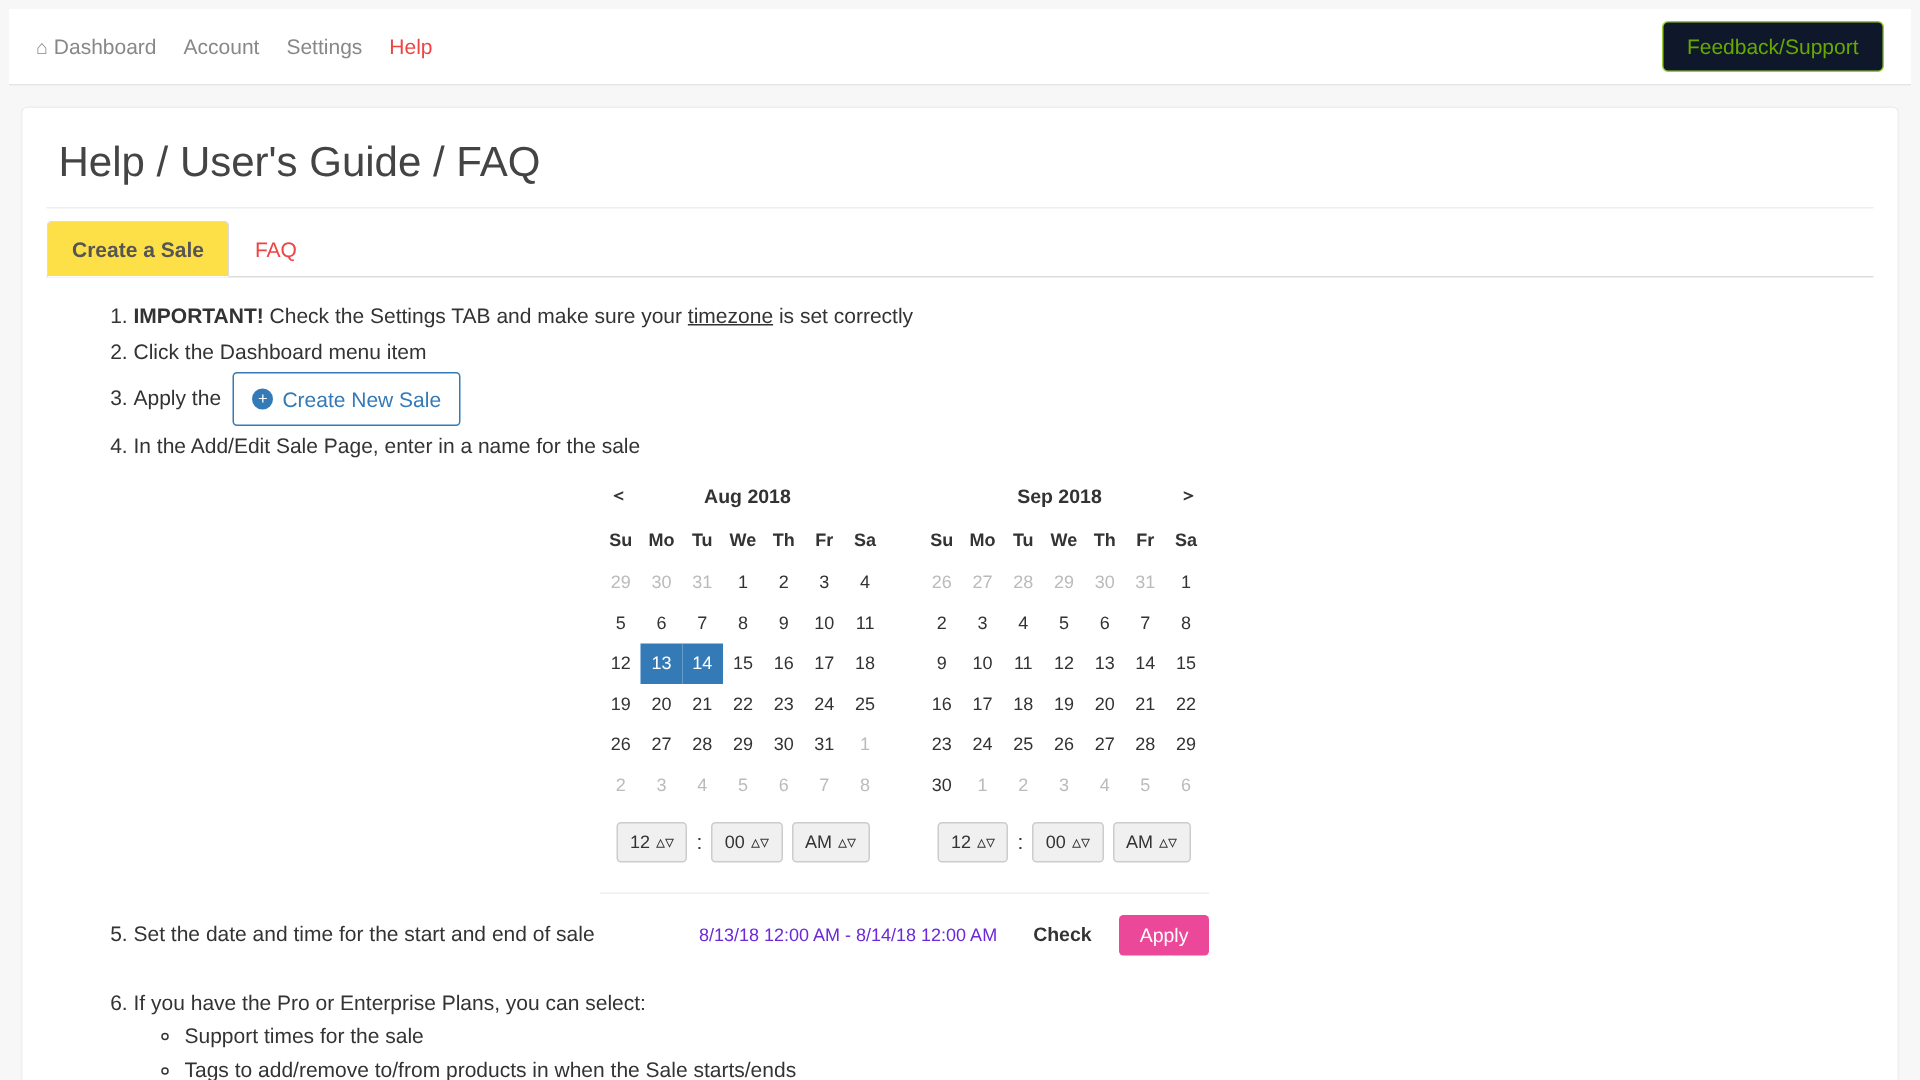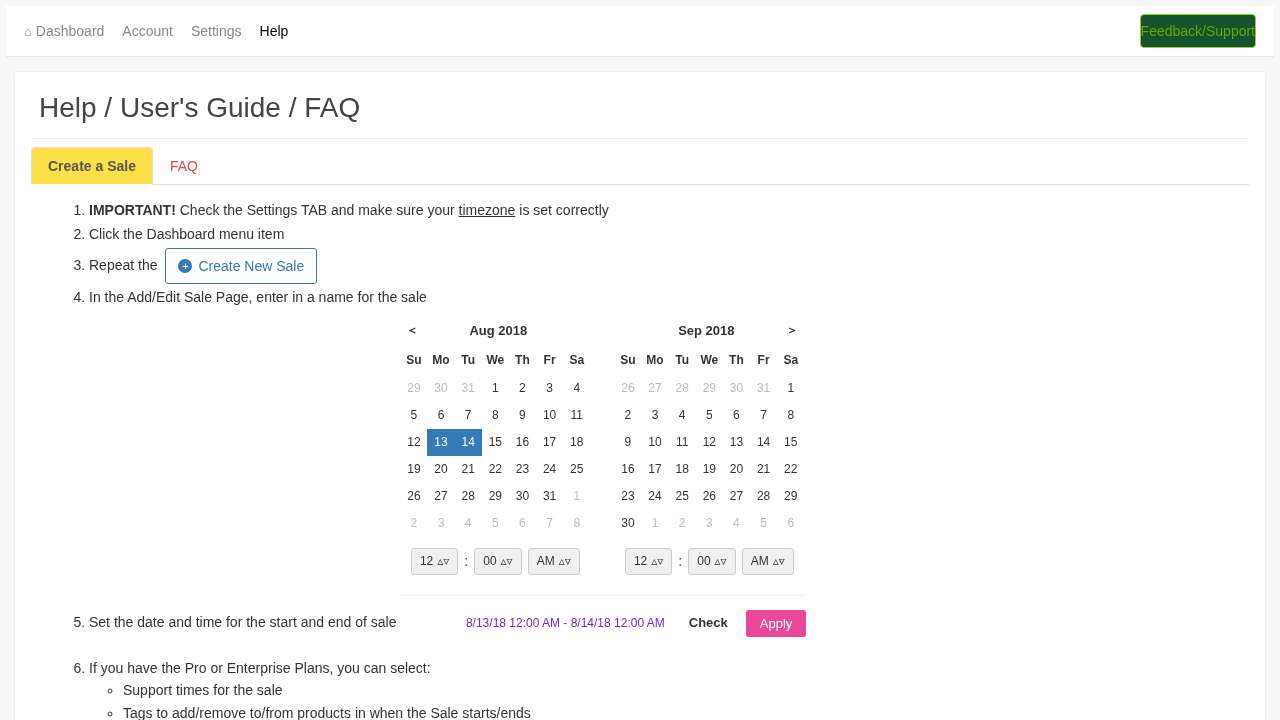--- a/index.html
+++ b/index.html
@@ -1,21 +1,21 @@
 <!DOCTYPE html>
 <html><head>
 <meta charset="utf-8">
 <style>
 * { box-sizing: border-box; margin: 0; padding: 0; }
 body { font-family: -apple-system, "Helvetica Neue", Arial, sans-serif; background: #f7f7f7; color: #333; font-size: 14px; }
 .topnav { display: flex; justify-content: space-between; align-items: center; padding: 8px 18px; border-bottom: 1px solid #e5e5e5; background: #fff; margin: 6px; }
 .nav-left { display: flex; gap: 18px; align-items: center; }
 .nav-item { color: #888; cursor: pointer; font-size: 14px; display: flex; align-items: center; gap: 4px; }
-.nav-item.active { color: #000000; font-weight: 500; }
-.feedback-btn { border: 1px solid #9c3; color: #6a0; background: #14532d; padding: 8px 0; border-radius: 4px; cursor: pointer; font-size: 14px; }
+.nav-item.active { color: #ef4444; font-weight: 500; }
+.feedback-btn { border: 1px solid #9c3; color: #6a0; background: #0f172a; padding: 8px 16px; border-radius: 4px; cursor: pointer; font-size: 14px; }
 .main-card { background: #fff; margin: 14px; border: 1px solid #eee; border-radius: 4px; padding: 14px 16px 32px 16px; }
 .page-title { font-size: 28px; font-weight: 400; color: #444; padding: 6px 0 14px 8px; border-bottom: 1px solid #eee; }
 .tabs { display: flex; margin-top: 8px; }
 .tab { padding: 10px 16px; cursor: pointer; color: #ef4444; border: 1px solid transparent; border-bottom: none; }
 .tab.active { color: #555; border: 1px solid #ddd; border-bottom: 1px solid #fff; border-radius: 4px 4px 0 0; margin-bottom: -1px; background: #fde047; font-weight: bold; }
 .tab-line { border-bottom: 1px solid #ddd; margin-bottom: 14px; }
 .instructions { padding-left: 58px; padding-right: 20px; line-height: 1.6; }
 .ol { list-style: decimal; }
 .ol > li { margin-bottom: 2px; }
 .sub { list-style: circle; padding-left: 34px; }
@@ -67,21 +67,21 @@
   </div>
   <div class="tab-line"></div>
 
   <div class="instructions">
     <ol class="ol">
       <li>
         <strong>IMPORTANT!</strong><span> Check the Settings TAB and make sure your </span><span class="underline">timezone</span><span> is set correctly</span>
       </li>
       <li>Click the Dashboard menu item</li>
       <li>
-        <span>Repeat the </span>
+        <span>Apply the </span>
         <span class="create-btn-inline">
           <span class="plus-icon">+</span>
           <span>Create New Sale</span>
         </span>
       </li>
       <li>In the Add/Edit Sale Page, enter in a name for the sale</li>
       <li><span>Set the date and time for the start and end of sale</span>
         <div class="cal-wrap">
           <div class="cal-row">
             <div class="cal">

